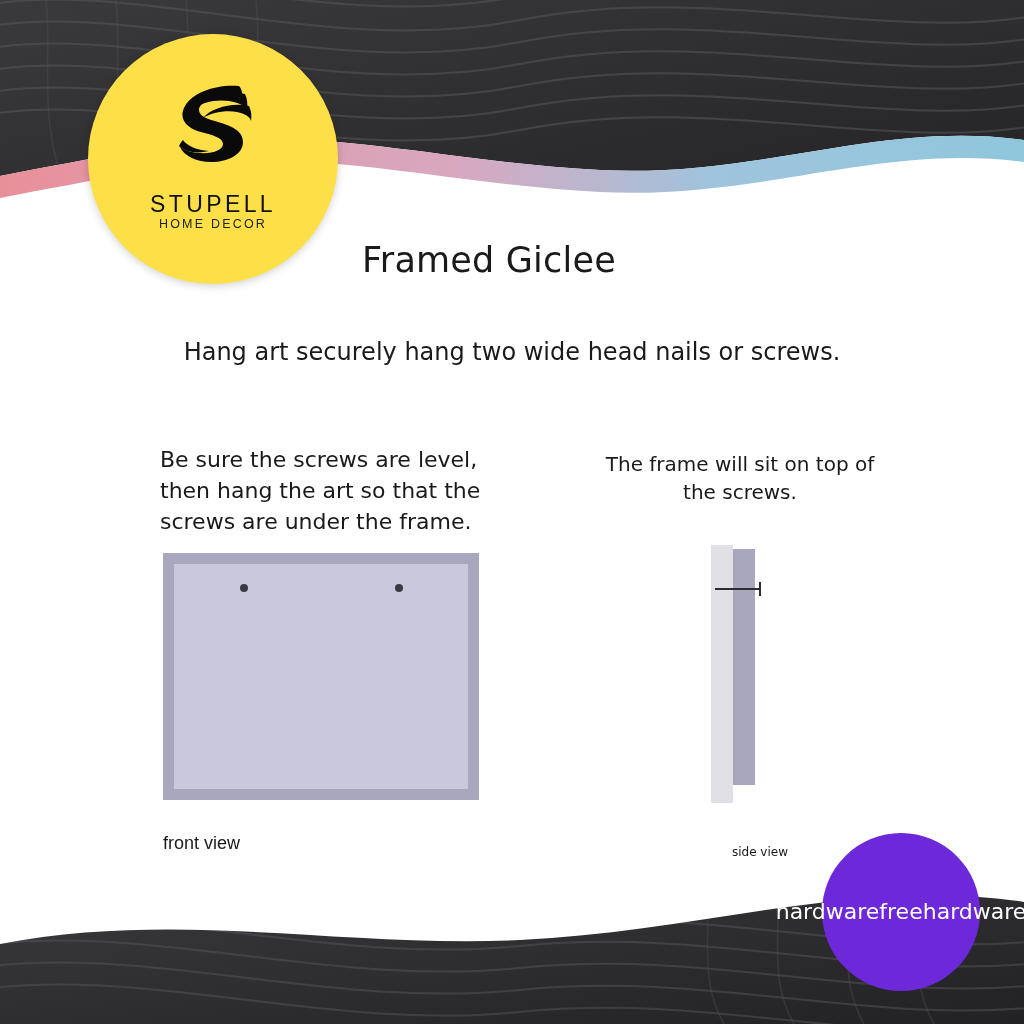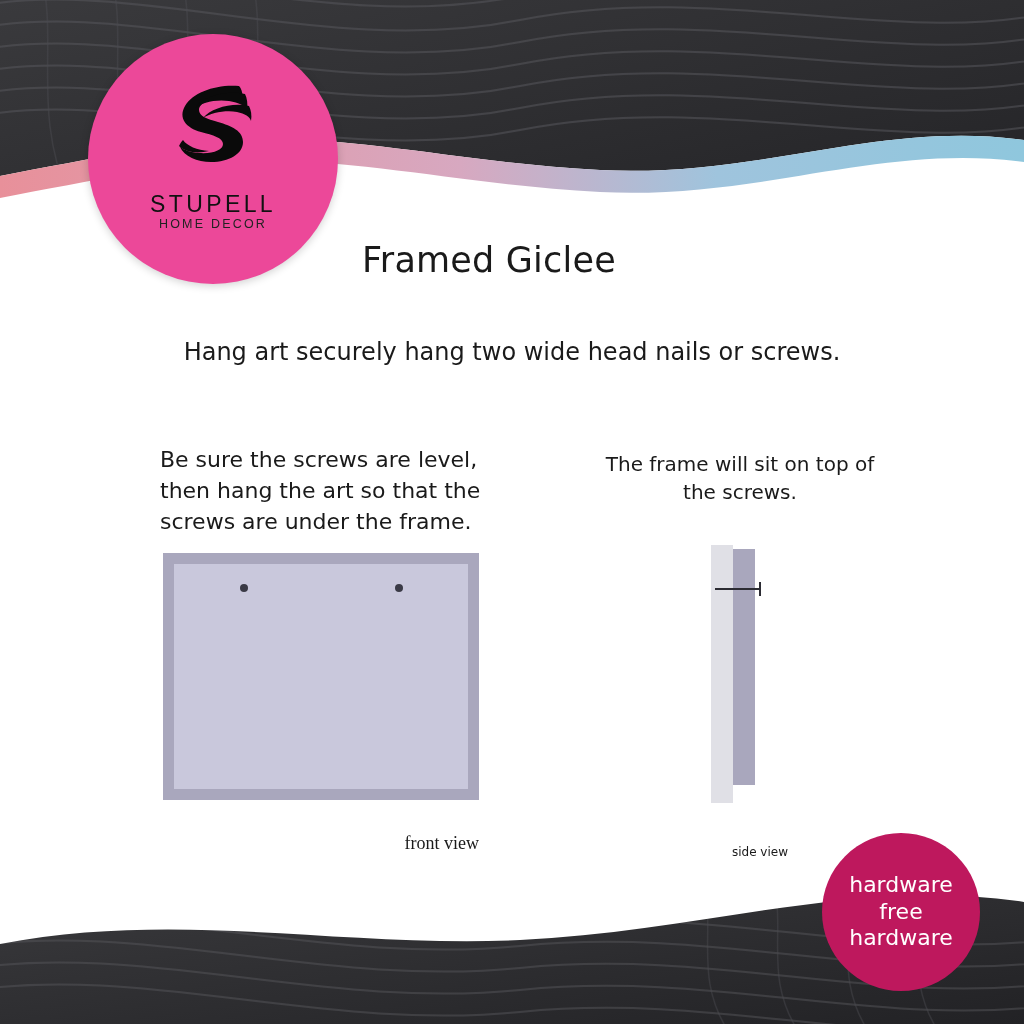--- a/index.html
+++ b/index.html
@@ -27,21 +27,21 @@
   #bottom-band { bottom: 0; height: 140px; }
 
   
   #logo-badge {
     position: absolute;
     left: 88px;
     top: 34px;
     width: 250px;
     height: 250px;
     border-radius: 50%;
-    background: #ec4899;
+    background: #fde047;
     box-shadow: 0 2px 8px rgba(0,0,0,0.18);
     z-index: 5;
     display: flex;
     flex-direction: column;
     align-items: center;
     justify-content: flex-start;
     padding-top: 36px;
     box-sizing: border-box;
   }
   #logo-mark {
@@ -152,22 +152,22 @@
     background: #3a3a46;
   }
   #screw-left { left: 77px; top: 31px; }
   #screw-right { left: 232px; top: 31px; }
 
   #front-view-label {
     position: absolute;
     left: 163px;
     top: 833px;
     width: 316px;
-    text-align: right;
-    font-family: Liberation Serif, serif;
+    text-align: left;
+    font-family: Liberation Sans, sans-serif;
     font-size: 18px;
     color: #1a1a1a;
   }
 
   
   #side-diagram {
     position: absolute;
     left: 700px;
     top: 545px;
     width: 120px;
@@ -217,24 +217,24 @@
   }
 
   
   #hardware-badge {
     position: absolute;
     left: 822px;
     top: 833px;
     width: 158px;
     height: 158px;
     border-radius: 50%;
-    background: #be185d;
+    background: #6d28d9;
     z-index: 7;
     display: flex;
-    flex-direction: column;
+    flex-direction: row;
     align-items: center;
     justify-content: center;
     text-align: center;
     line-height: 1.22;
   }
   .badge-line {
     font-family: "DejaVu Sans", sans-serif;
     font-size: 22px;
     color: #ffffff;
   }

